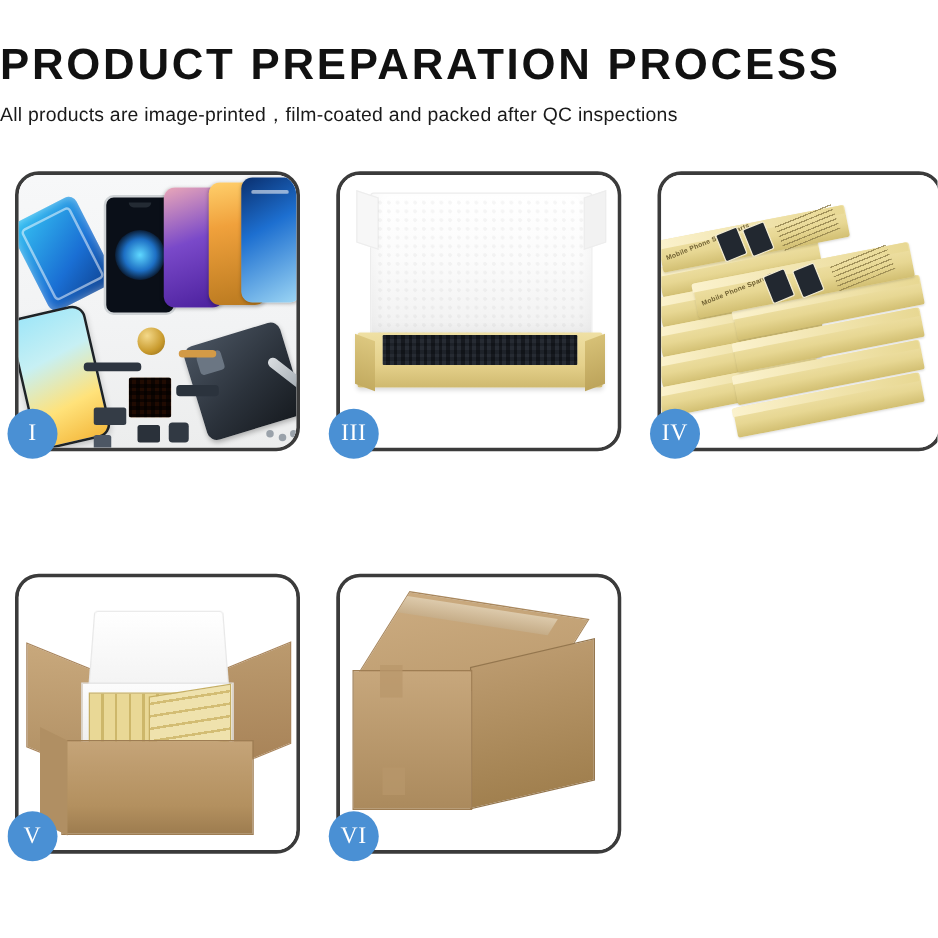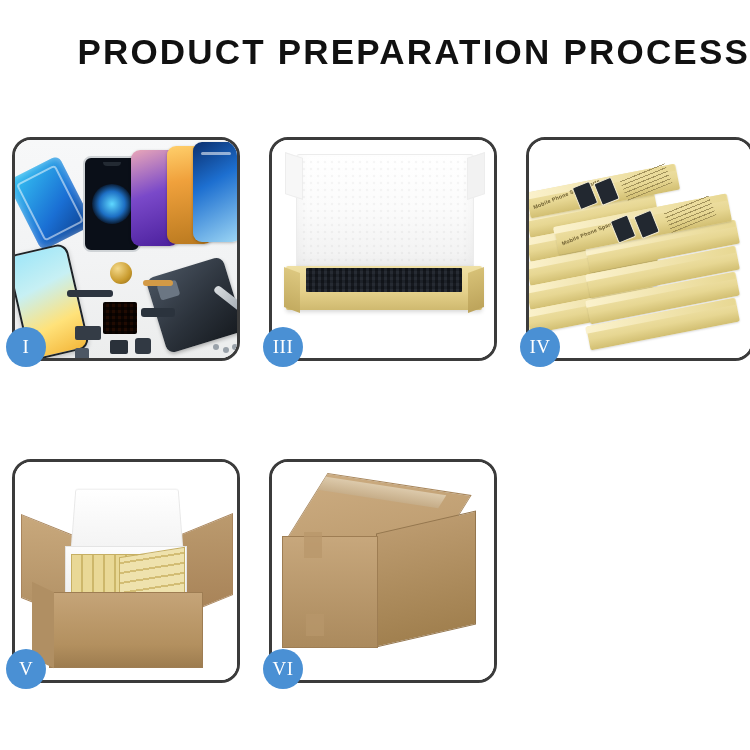--- a/index.html
+++ b/index.html
@@ -6,21 +6,21 @@
   body{
     width:750px;height:750px;
     background:#ffffff;
     font-family:"Liberation Sans","DejaVu Sans",sans-serif;
     overflow:hidden;
     position:relative;
   }
   .page{width:750px;height:750px;position:relative;}
 
   
-  .header{padding-top:34px;text-align:right;}
+  .header{padding-top:34px;text-align:left;}
   .title{
     font-size:35px;font-weight:bold;color:#111111;
     letter-spacing:2.2px;line-height:1.05;
     white-space:nowrap;
   }
   .subtitle{
     margin-top:11px;font-size:15.5px;color:#1a1a1a;
     letter-spacing:.2px;white-space:nowrap;
   }
 
@@ -220,20 +220,21 @@
     background:linear-gradient(120deg,rgba(255,255,255,.8),rgba(255,255,255,0));
     transform:rotate(-8deg);}
 </style>
 </head>
 <body>
 
 <div class="page">
 
   <div class="header">
     <div class="title">PRODUCT PREPARATION PROCESS</div>
+    <div class="subtitle">All products are image-printed，film-coated and packed after QC inspections</div>
   </div>
 
   <div class="grid">
 
     <div class="panel">
       <div class="panel-clip p1">
         <div class="adh"></div>
         <div class="glass"></div>
         <div class="ph big ph2"></div>
         <div class="ph big ph3"></div>

